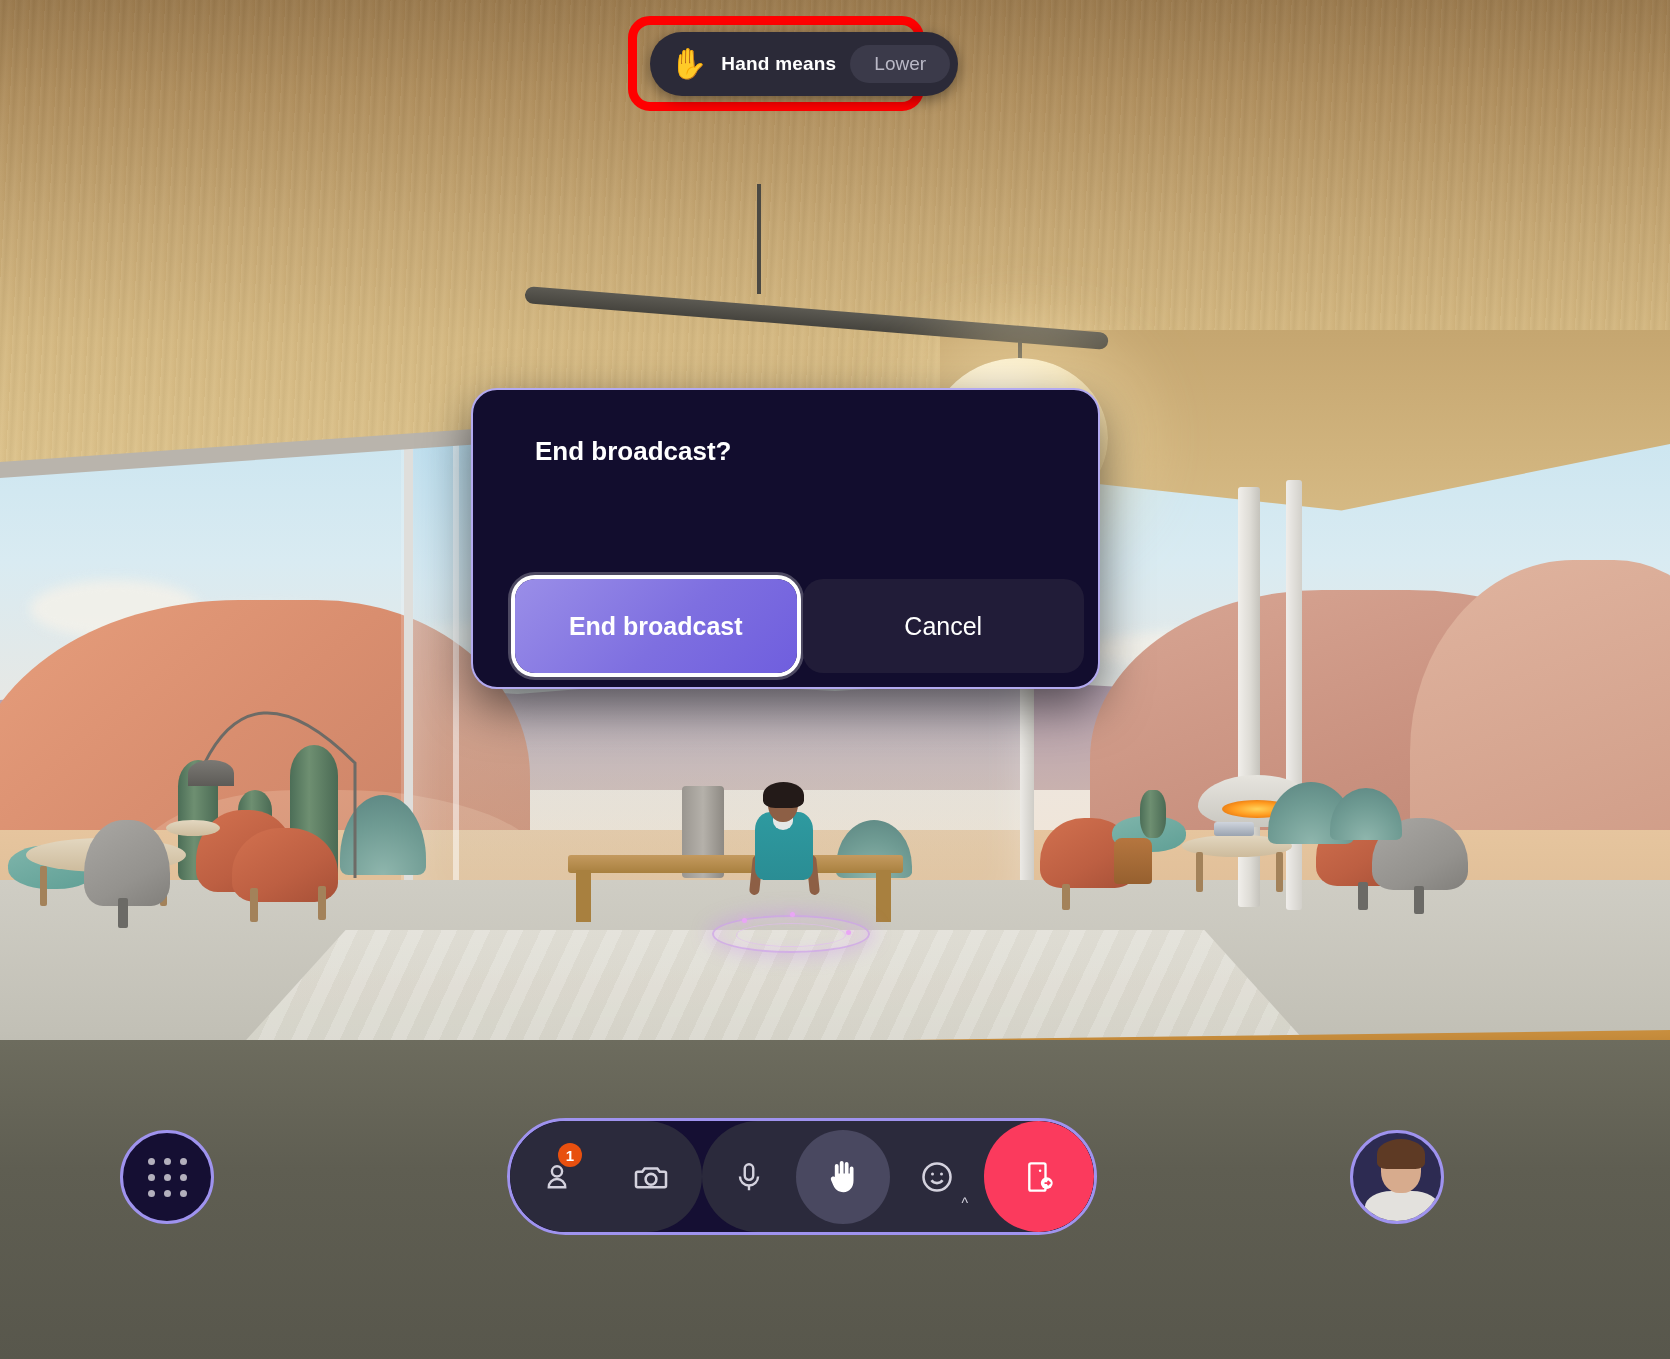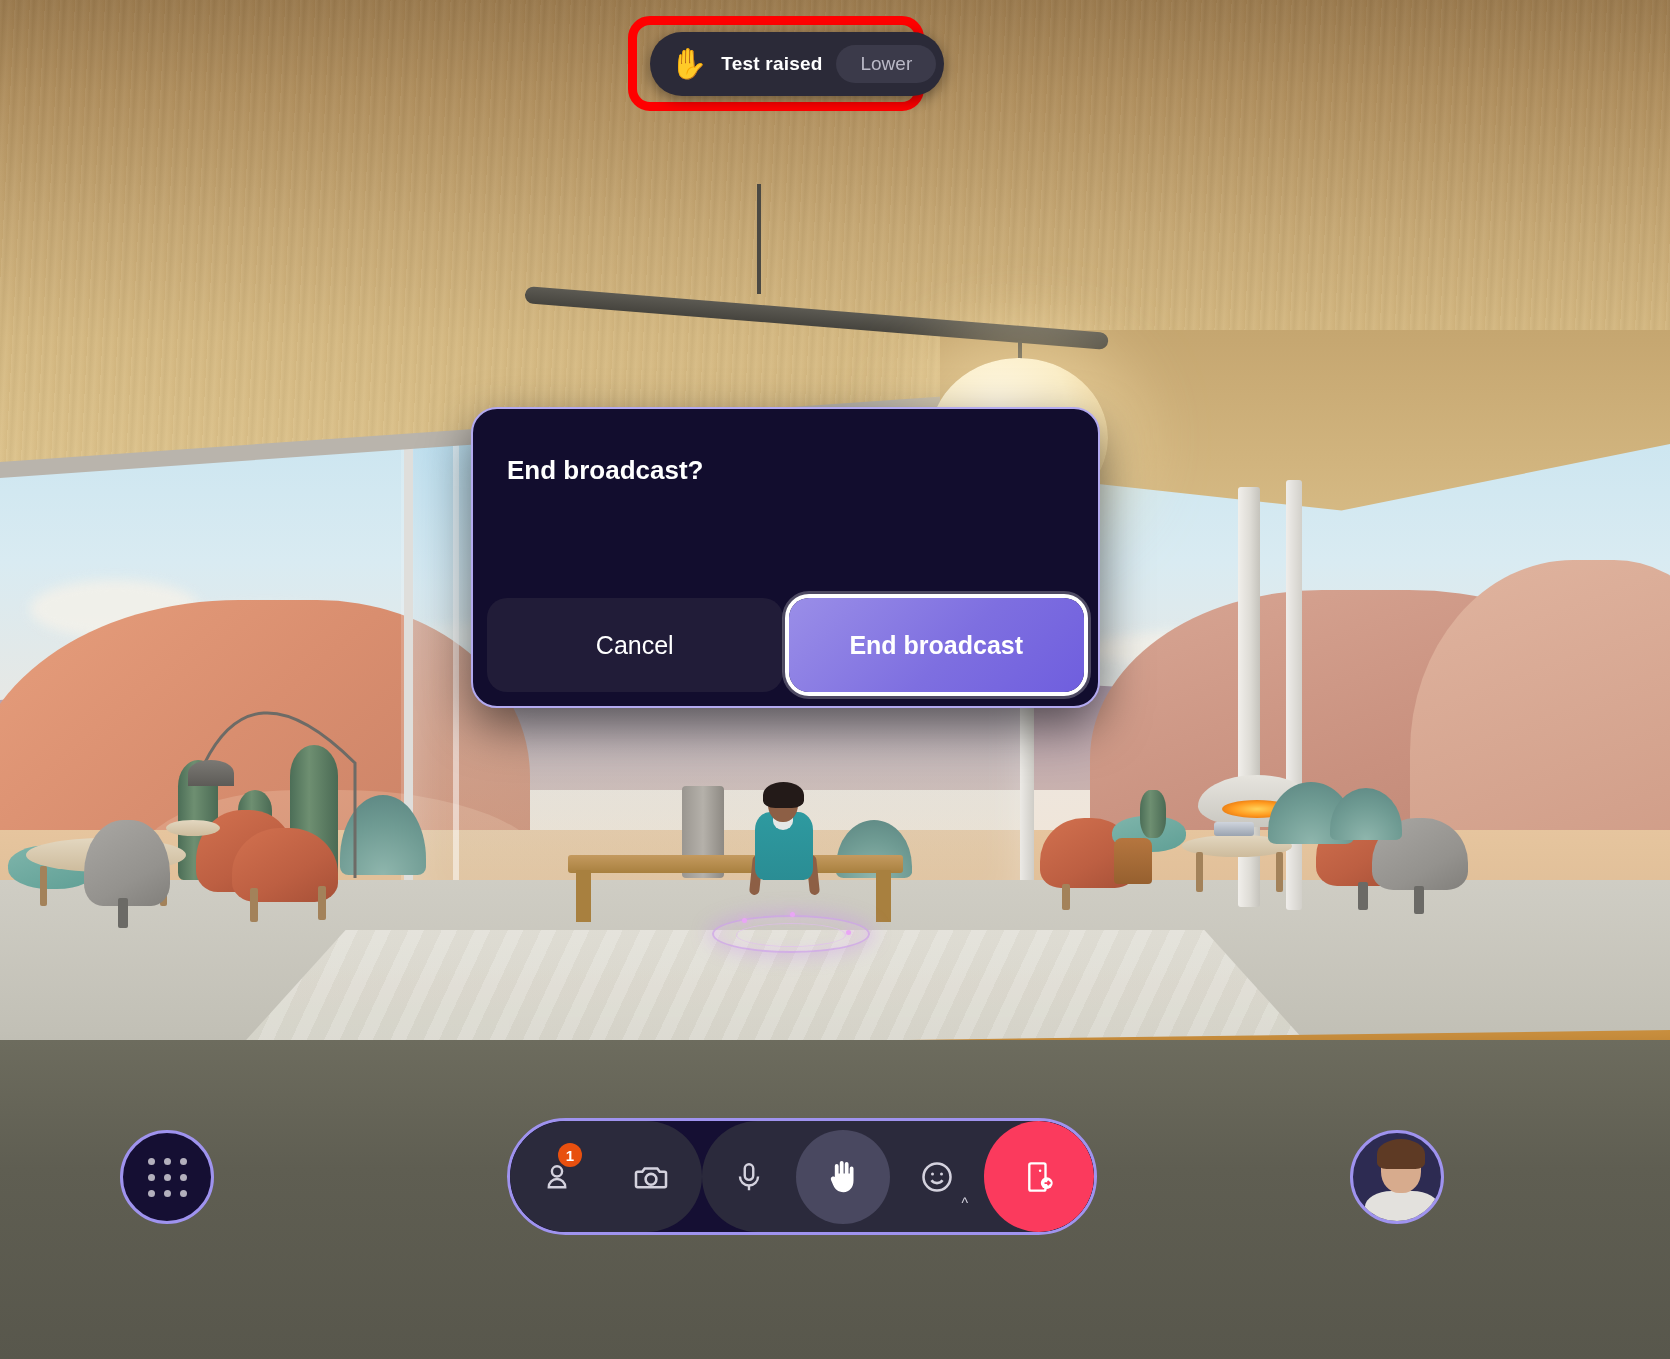--- a/index.html
+++ b/index.html
@@ -247,27 +247,28 @@
     border: none;
     border-radius: 28px;
     padding: 8px 24px;
     cursor: pointer;
     font-family: "Liberation Sans", sans-serif;
     white-space: nowrap;
   }
 
   
   .dialog {
-    position: absolute; left: 471px; top: 407px;
+    position: absolute; left: 471px; top: 388px;
     width: 629px;
     background: #120d2e;
     border: 2px solid #b3aaf0;
     border-radius: 26px;
     overflow: hidden;
     box-shadow: 0 18px 48px rgba(0,0,0,.55);
+    padding-left: 28px;
   }
   .dialog-body { padding: 46px 34px 0 34px; }
   .dialog-title {
     color: #ffffff; font-size: 26px; font-weight: bold;
     margin-bottom: 34px;
   }
   .dialog-message {
     color: #ffffff; font-size: 25px; font-weight: bold; line-height: 1.27;
   }
   .dialog-actions {
@@ -478,31 +479,31 @@
     <div class="teleport-ring2"></div>
     <div class="spark" style="left:742px; top:918px;"></div>
     <div class="spark" style="left:846px; top:930px;"></div>
     <div class="spark" style="left:790px; top:912px;"></div>
   </div>
 
   <div class="hand-toast-highlight"></div>
 
   <div class="hand-toast">
     <span class="hand-emoji">✋</span>
-    <span class="hand-toast-label">Test raised</span>
+    <span class="hand-toast-label">Hand means</span>
     <button class="lower-btn">Lower</button>
   </div>
 
   <div class="dialog">
     <div class="dialog-body">
       <div class="dialog-title">End broadcast?</div>
     </div>
     <div class="dialog-actions">
+      <button class="btn btn-primary">End broadcast</button>
       <button class="btn btn-cancel">Cancel</button>
-      <button class="btn btn-primary">End broadcast</button>
     </div>
   </div>
 
   <div class="apps-button">
     <div class="dot-grid">
       <span></span>
         <span></span>
         <span></span>
       <span></span>
         <span></span>

